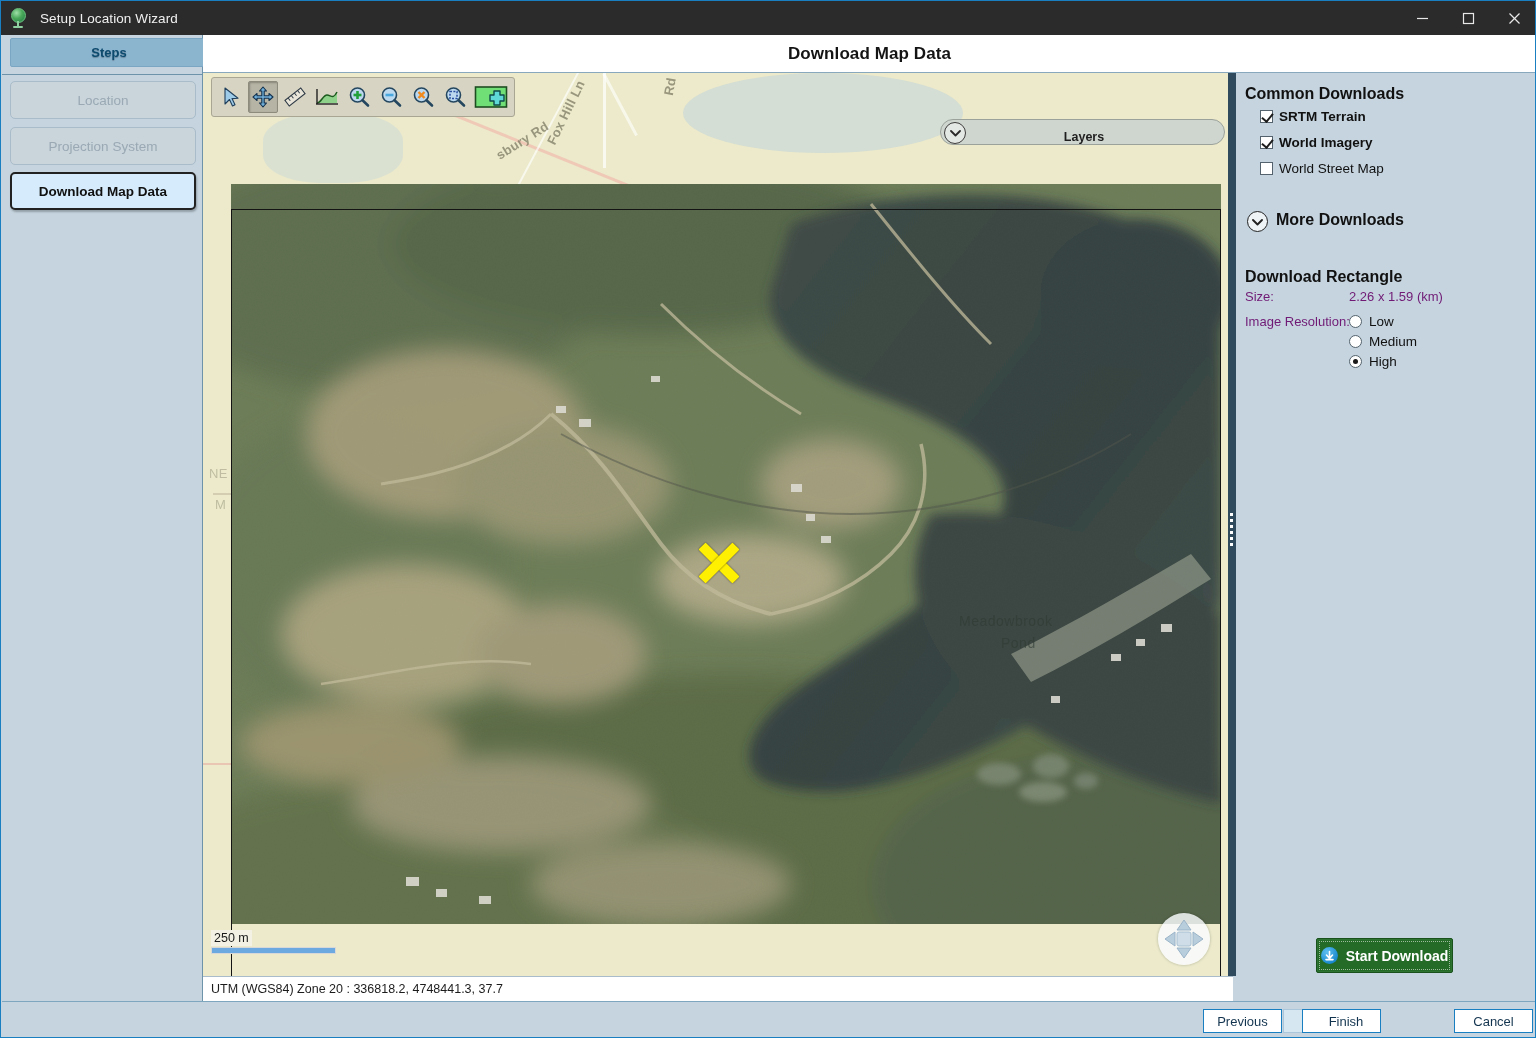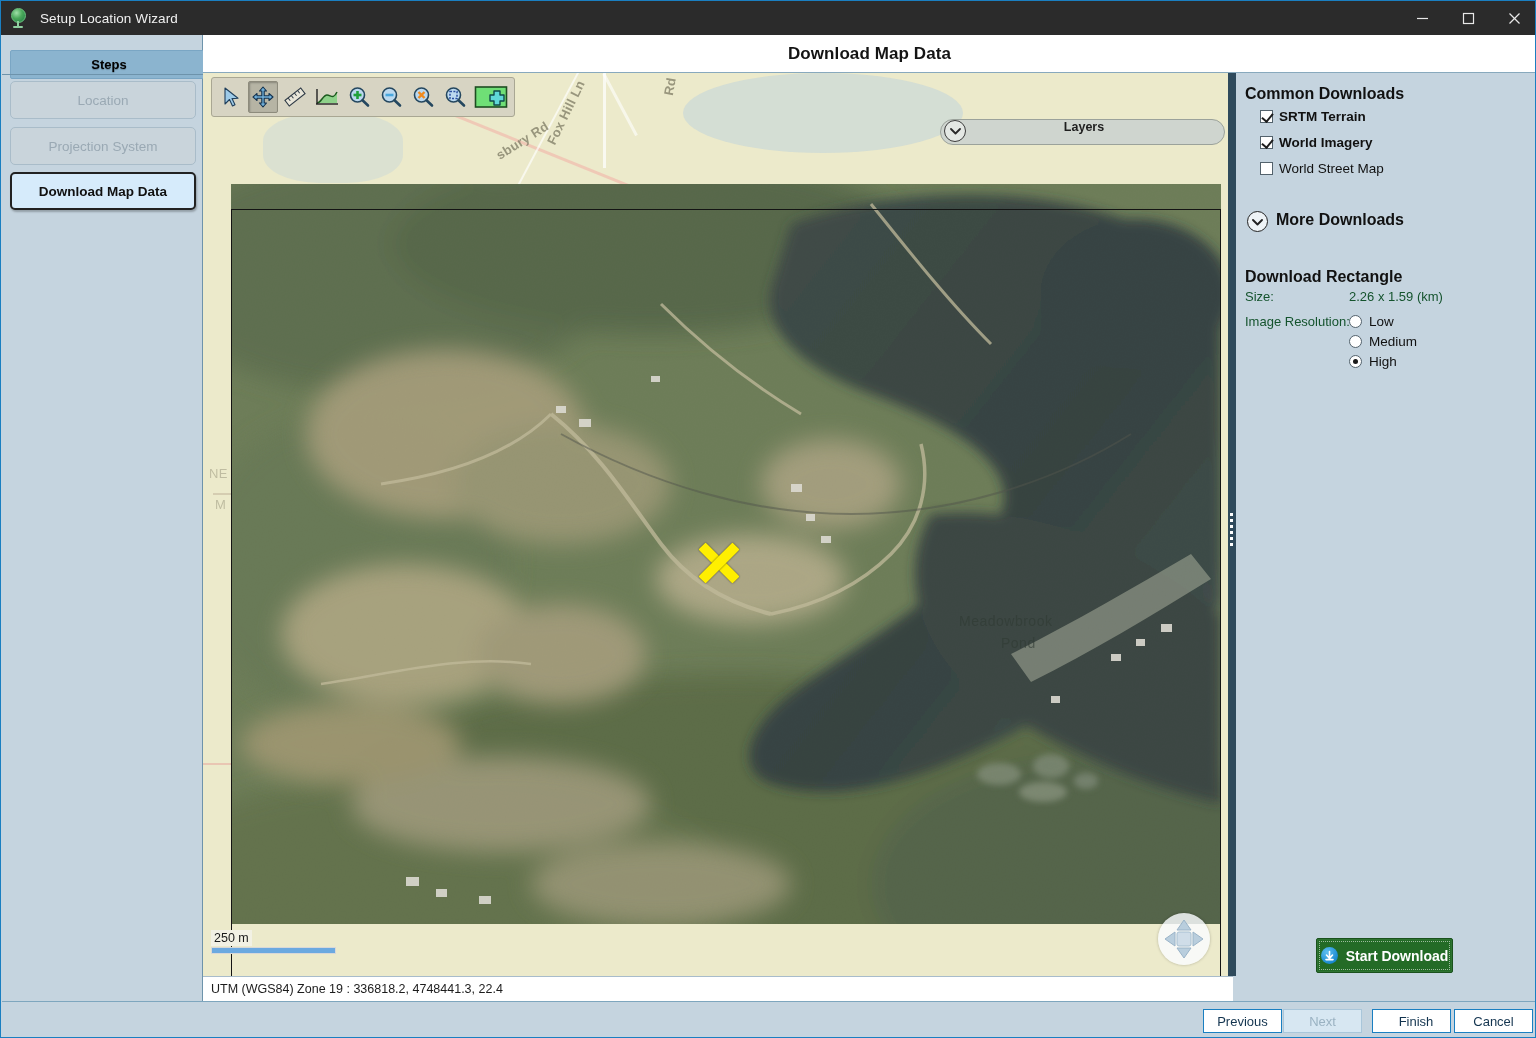--- a/index.html
+++ b/index.html
@@ -55,26 +55,26 @@
   .wc svg { display: block; }
 
   
   .sidebar {
     position: absolute; left: 1px; top: 34px;
     width: 201px; height: 966px;
     background: #c5d4df;
     border-right: 1px solid #6d93ab;
   }
   .steps-header {
-    position: absolute; left: 8px; top: 15px;
+    position: absolute; left: 8px; top: 3px;
     width: 198px; height: 29px;
     background: #8bb4cf; border: 1px solid #7aa6c4;
     border-radius: 2px;
     display: flex; align-items: center; justify-content: center;
-    color: #000000; font-weight: bold; font-size: 13px;
+    color: #0c4a6e; font-weight: bold; font-size: 13px;
     text-shadow: 0 1px 1px rgba(0,0,0,.25);
   }
   .steps-divider {
     position: absolute; left: 0; top: 39px; width: 201px; height: 1px;
     background: #6d93ab;
   }
   .step-btn {
     position: absolute; left: 8px;
     width: 186px; height: 38px;
     border-radius: 5px;
@@ -176,21 +176,21 @@
     box-shadow: inset 1px 1px 2px rgba(0,0,0,.25);
   }
   .tool.wide { width: 38px; }
 
   
   .layers-bar {
     position: absolute; left: 737px; top: 46px;
     width: 285px; height: 26px;
     background: #cfd5cf; border: 1px solid #9ba29b;
     border-radius: 13px;
-    display: flex; align-items: flex-start;
+    display: flex; align-items: flex-end;
   }
   .layers-chev {
     width: 22px; height: 22px; margin-left: 3px;
     border: 1.5px solid #3c3c3c; border-radius: 50%;
     display: flex; align-items: center; justify-content: center;
     background: #e4e8e4; flex: 0 0 auto;
   }
   .layers-label {
     flex: 1; text-align: center; font-size: 12.5px; font-weight: bold;
     color: #1f1f1f; margin-right: 22px;
@@ -269,21 +269,21 @@
     position: absolute; left: 11px; top: 138px;
     display: flex; align-items: flex-start; gap: 8px;
   }
   .more-chev {
     width: 21px; height: 21px; border: 1.6px solid #222; border-radius: 50%;
     background: #eef3f6; display: flex; align-items: center; justify-content: center;
     flex: 0 0 auto;
   }
   .more-label { font-size: 16px; font-weight: bold; color: #111; }
 
-  .kv-row { position: absolute; left: 9px; font-size: 13px; color: #14532d; }
+  .kv-row { position: absolute; left: 9px; font-size: 13px; color: #701a75; }
   #lbl-size { top: 216px; }
   #val-size { left: 113px; top: 216px; }
   #lbl-res  { top: 241px; }
 
   .rd-row {
     position: absolute; left: 113px; display: flex; align-items: center; gap: 7px;
   }
   .rd-circle {
     width: 13px; height: 13px; border-radius: 50%;
     background: #ffffff; border: 1px solid #53626c; position: relative; flex: 0 0 auto;
@@ -323,21 +323,21 @@
     position: absolute; top: 7px; height: 24px; width: 79px;
     background: #ffffff; border: 1px solid #1a7fc1;
     display: flex; align-items: center; justify-content: center;
     font-size: 13px; color: #13344f;
   }
   .fbtn.disabled {
     background: #d7e7f2; border: 1px solid #a9c6da; color: #9ab2c2;
   }
   #btn-previous { left: 1201px; }
   #btn-next     { left: 1281px; }
-  #btn-finish   { left: 1370px; padding-left: 9px; }
+  #btn-finish   { left: 1300px; padding-left: 9px; }
   #btn-cancel   { left: 1452px; }
 
   .sat-label {
     position: absolute; color: #2f3a33; font-size: 14px; letter-spacing: .5px;
     text-align: center; opacity: .6; font-family: "Liberation Sans", sans-serif;
   }
 </style>
 </head>
 <body>
 
@@ -608,21 +608,21 @@
         <path d="M45 26 L35 19 L35 33 Z" fill="#b9cedd" stroke="#9ab4c8" stroke-width="1"></path>
         <rect x="19" y="19" width="14" height="14" rx="2" fill="#cfdde8" stroke="#a8c0d1" stroke-width="1"></rect>
       </svg>
     </div>
   </div>
 
   <div class="splitter">
     <div class="grip"></div>
   </div>
 
-  <div class="statusbar">UTM (WGS84) Zone 19   : 336818.2, 4748441.3, 22.4</div>
+  <div class="statusbar">UTM (WGS84) Zone 20   : 336818.2, 4748441.3, 37.7</div>
 
   <div class="right-panel">
     <div class="rp-h2" id="h-common">Common Downloads</div>
 
     <div class="cb-row" id="cb-srtm">
       <div class="cb-box checked"></div>
       <div class="cb-label bold">SRTM Terrain</div>
     </div>
     <div class="cb-row" id="cb-imagery">
       <div class="cb-box checked"></div>

